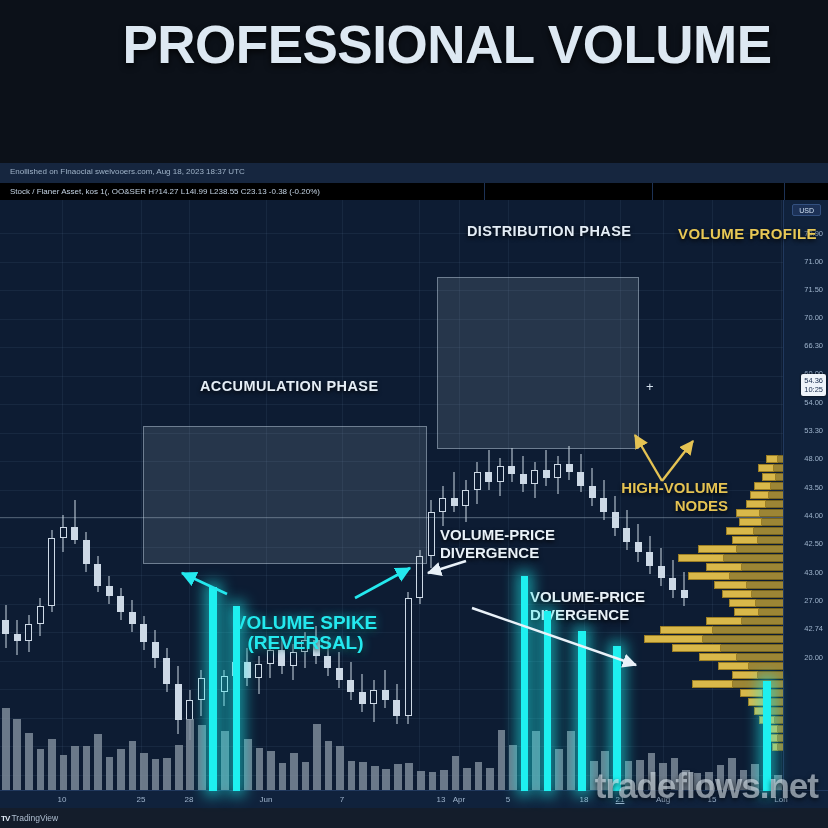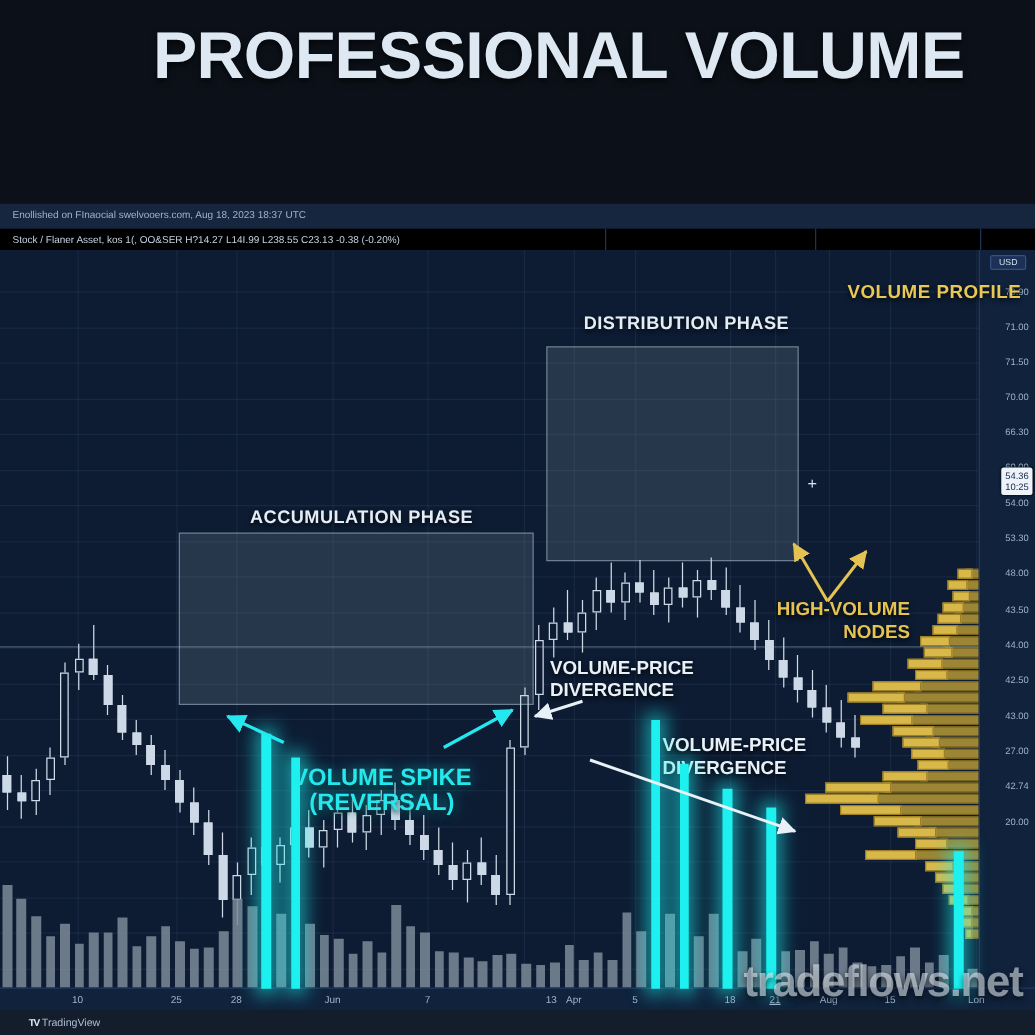--- a/index.html
+++ b/index.html
@@ -37,21 +37,21 @@
   .price-tag{position:absolute;right:2px;background:#eef3f9;color:#15294a;border-radius:2px;
     font-size:7.5px;line-height:9px;padding:2px 3px;text-align:center;box-shadow:0 0 2px #000;}
 
   
   .time-axis{position:absolute;left:0;bottom:20px;width:828px;height:17px;background:#10223c;
     border-top:1px solid #21395e;}
   .time-axis .tick{position:absolute;top:3.5px;font-size:8px;color:#9fb4cc;transform:translateX(-50%);}
 
   
   .bottombar{position:absolute;left:0;bottom:0;width:828px;height:20px;background:#141d2b;}
-  .tv-logo{position:absolute;left:23px;top:5px;font-size:8.5px;color:#aebed0;}
+  .tv-logo{position:absolute;left:1px;top:5px;font-size:8.5px;color:#aebed0;}
   .tv-logo b{color:#dfe9f4;letter-spacing:-1px;font-size:8px;}
 
   
   .candle{position:absolute;}
   .candle .wick{position:absolute;left:50%;width:1px;transform:translateX(-50%);}
   .candle .body{position:absolute;left:0;width:100%;box-sizing:border-box;}
   .c-up .wick{background:#cdd9e6;}
   .c-up .body{background:#0d1c33;border:1px solid #cdd9e6;}
   .c-dn .wick{background:#cdd9e6;}
   .c-dn .body{background:#cdd9e6;border:1px solid #cdd9e6;}
@@ -60,21 +60,21 @@
   .vbar{position:absolute;bottom:0;background:#7d8a99;opacity:.85;}
   .vbar.cyan{background:#1ef0f0;opacity:1;box-shadow:0 0 14px 5px rgba(30,240,240,.55);z-index:3;}
 
   
   .vprow{position:absolute;background:#d9b84a;border:1px solid #9c7f25;box-sizing:border-box;}
   .vprow.dim{background:#9c8535;border-color:#77641f;}
 
   
   .phasebox{position:absolute;background:rgba(175,190,205,.16);border:1px solid rgba(200,215,230,.45);}
   .phase-label{position:absolute;color:#e4edf6;font-weight:700;font-size:14.5px;letter-spacing:.4px;
-    text-shadow:0 2px 4px rgba(0,0,0,.8);white-space:nowrap;margin-top:28px;}
+    text-shadow:0 2px 4px rgba(0,0,0,.8);white-space:nowrap;}
 
   
   .anno{position:absolute;font-weight:700;white-space:nowrap;line-height:20px;}
   .anno-cyan{color:#24e8ee;font-size:19px;text-align:center;
     text-shadow:0 0 10px rgba(36,232,238,.65),0 2px 4px rgba(0,0,0,.8);}
   .anno-white{color:#e9f1f8;font-size:15px;text-align:center;
     text-shadow:0 2px 4px rgba(0,0,0,.85);}
   .anno-gold{color:#e5c353;font-size:15px;text-align:right;
     text-shadow:0 2px 4px rgba(0,0,0,.85);}
   .vp-title{position:absolute;color:#e8c855;font-weight:700;font-size:15px;letter-spacing:.4px;

